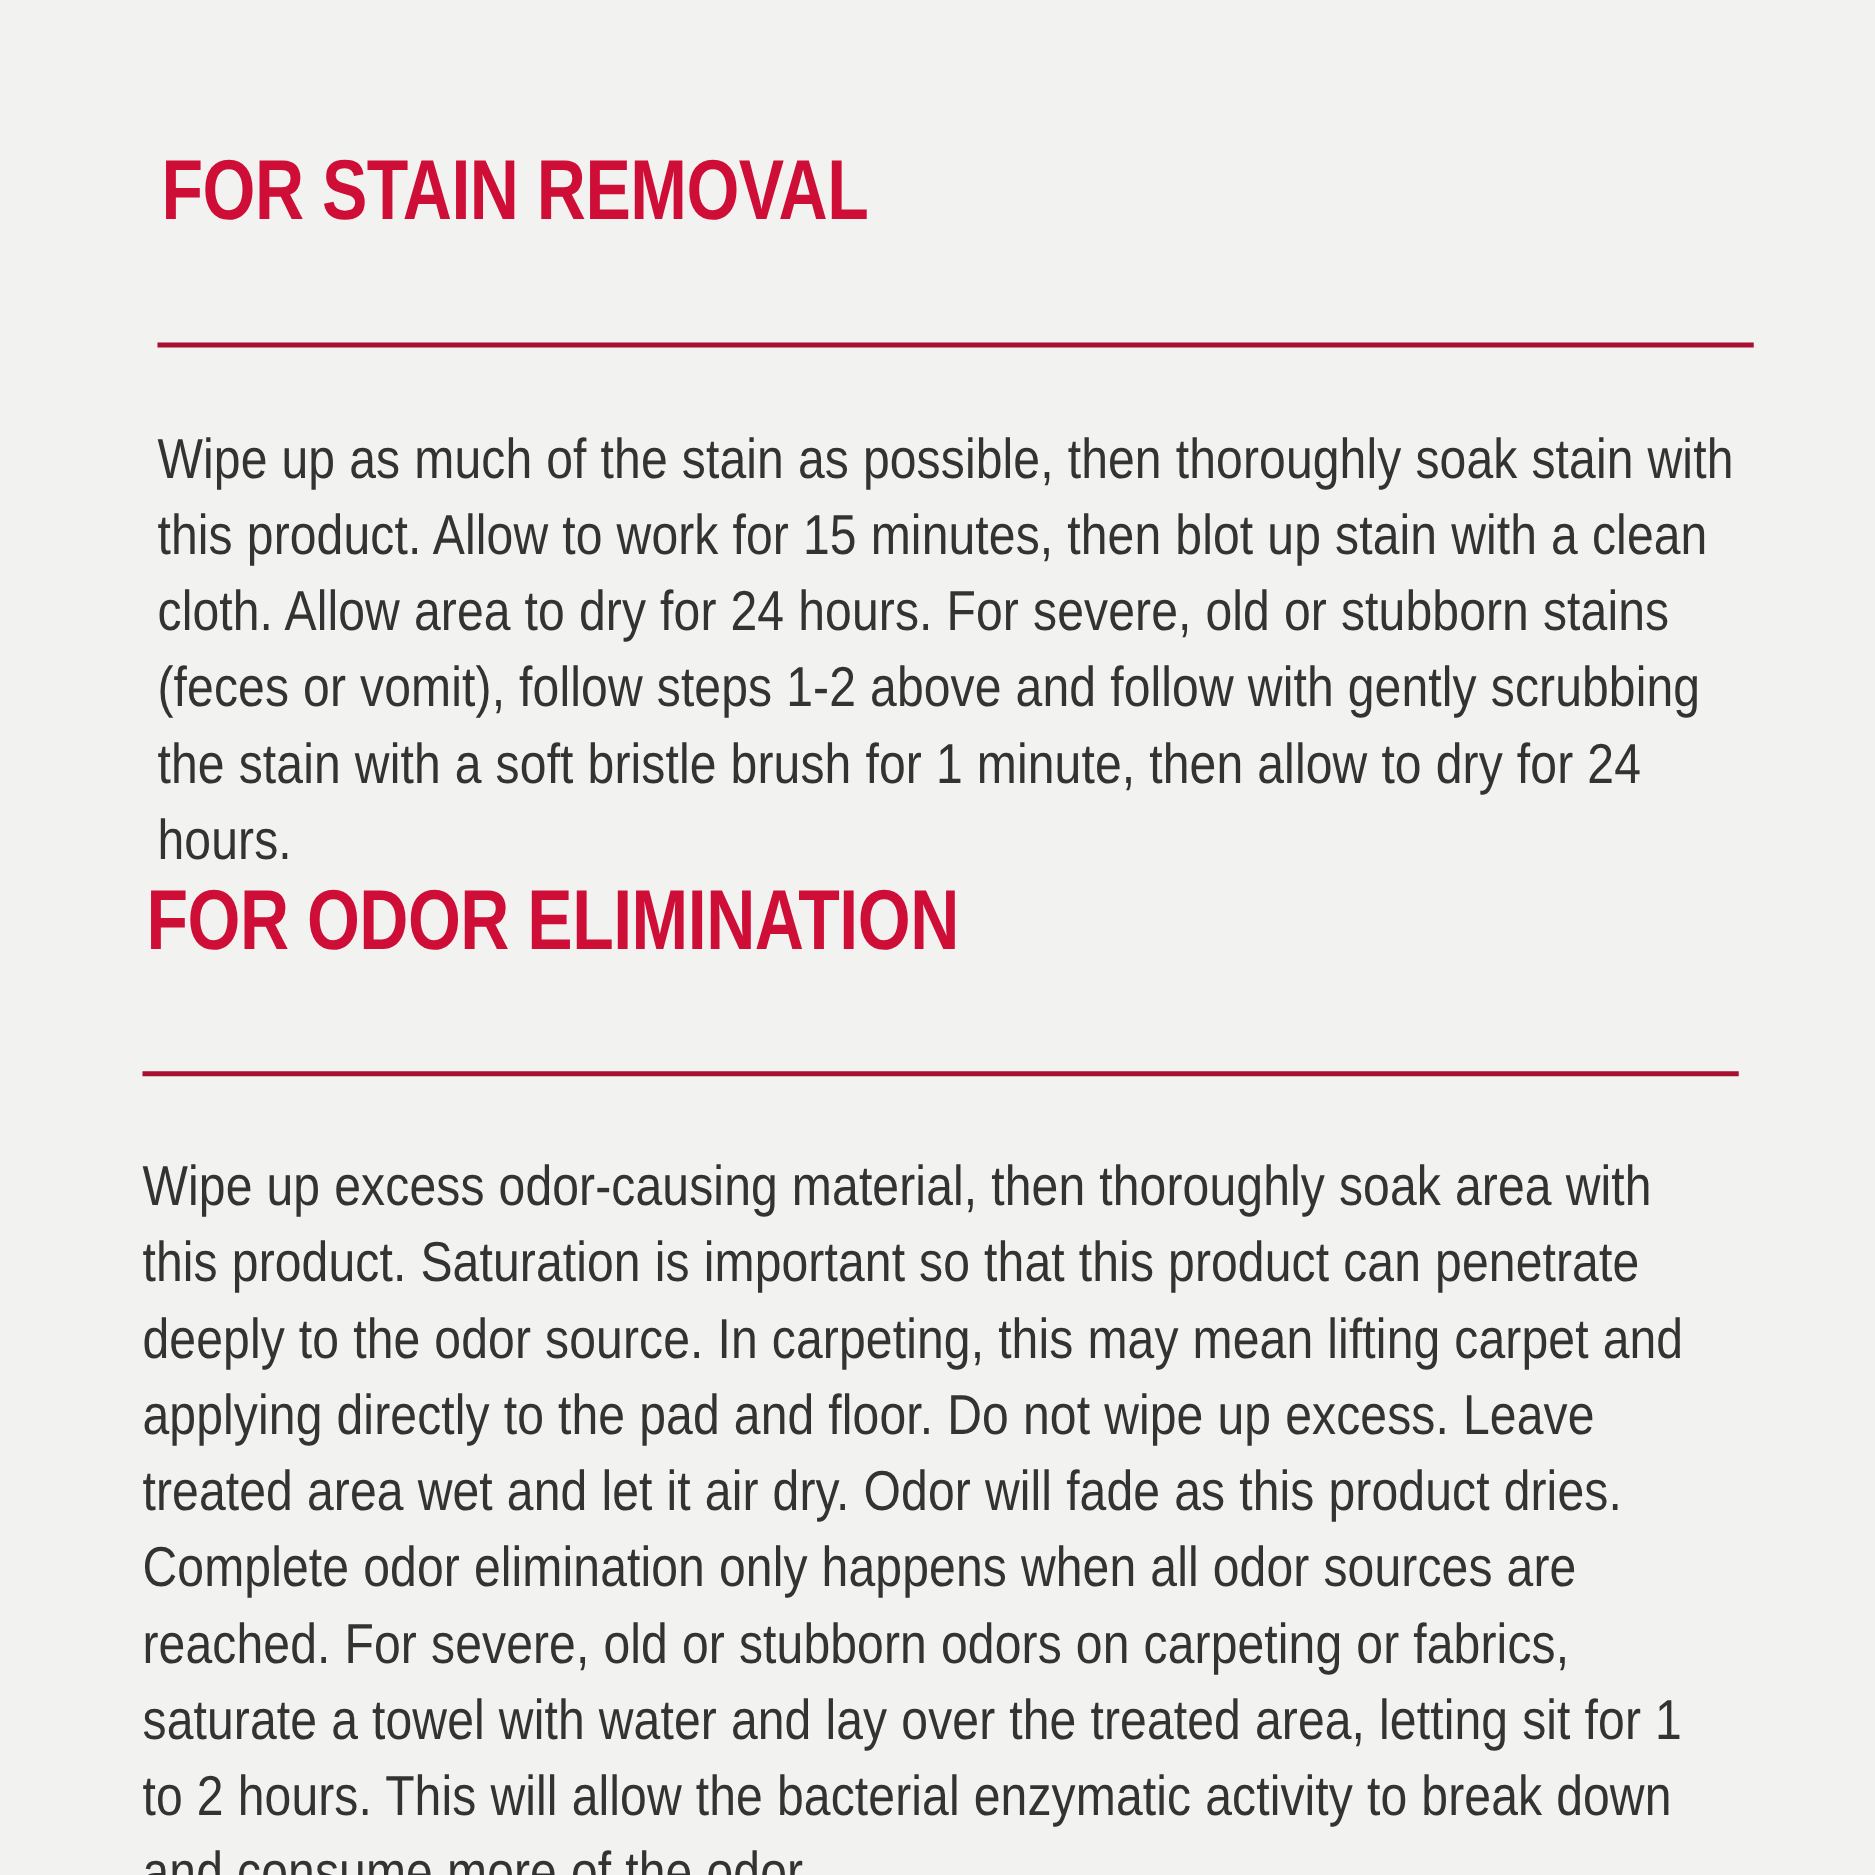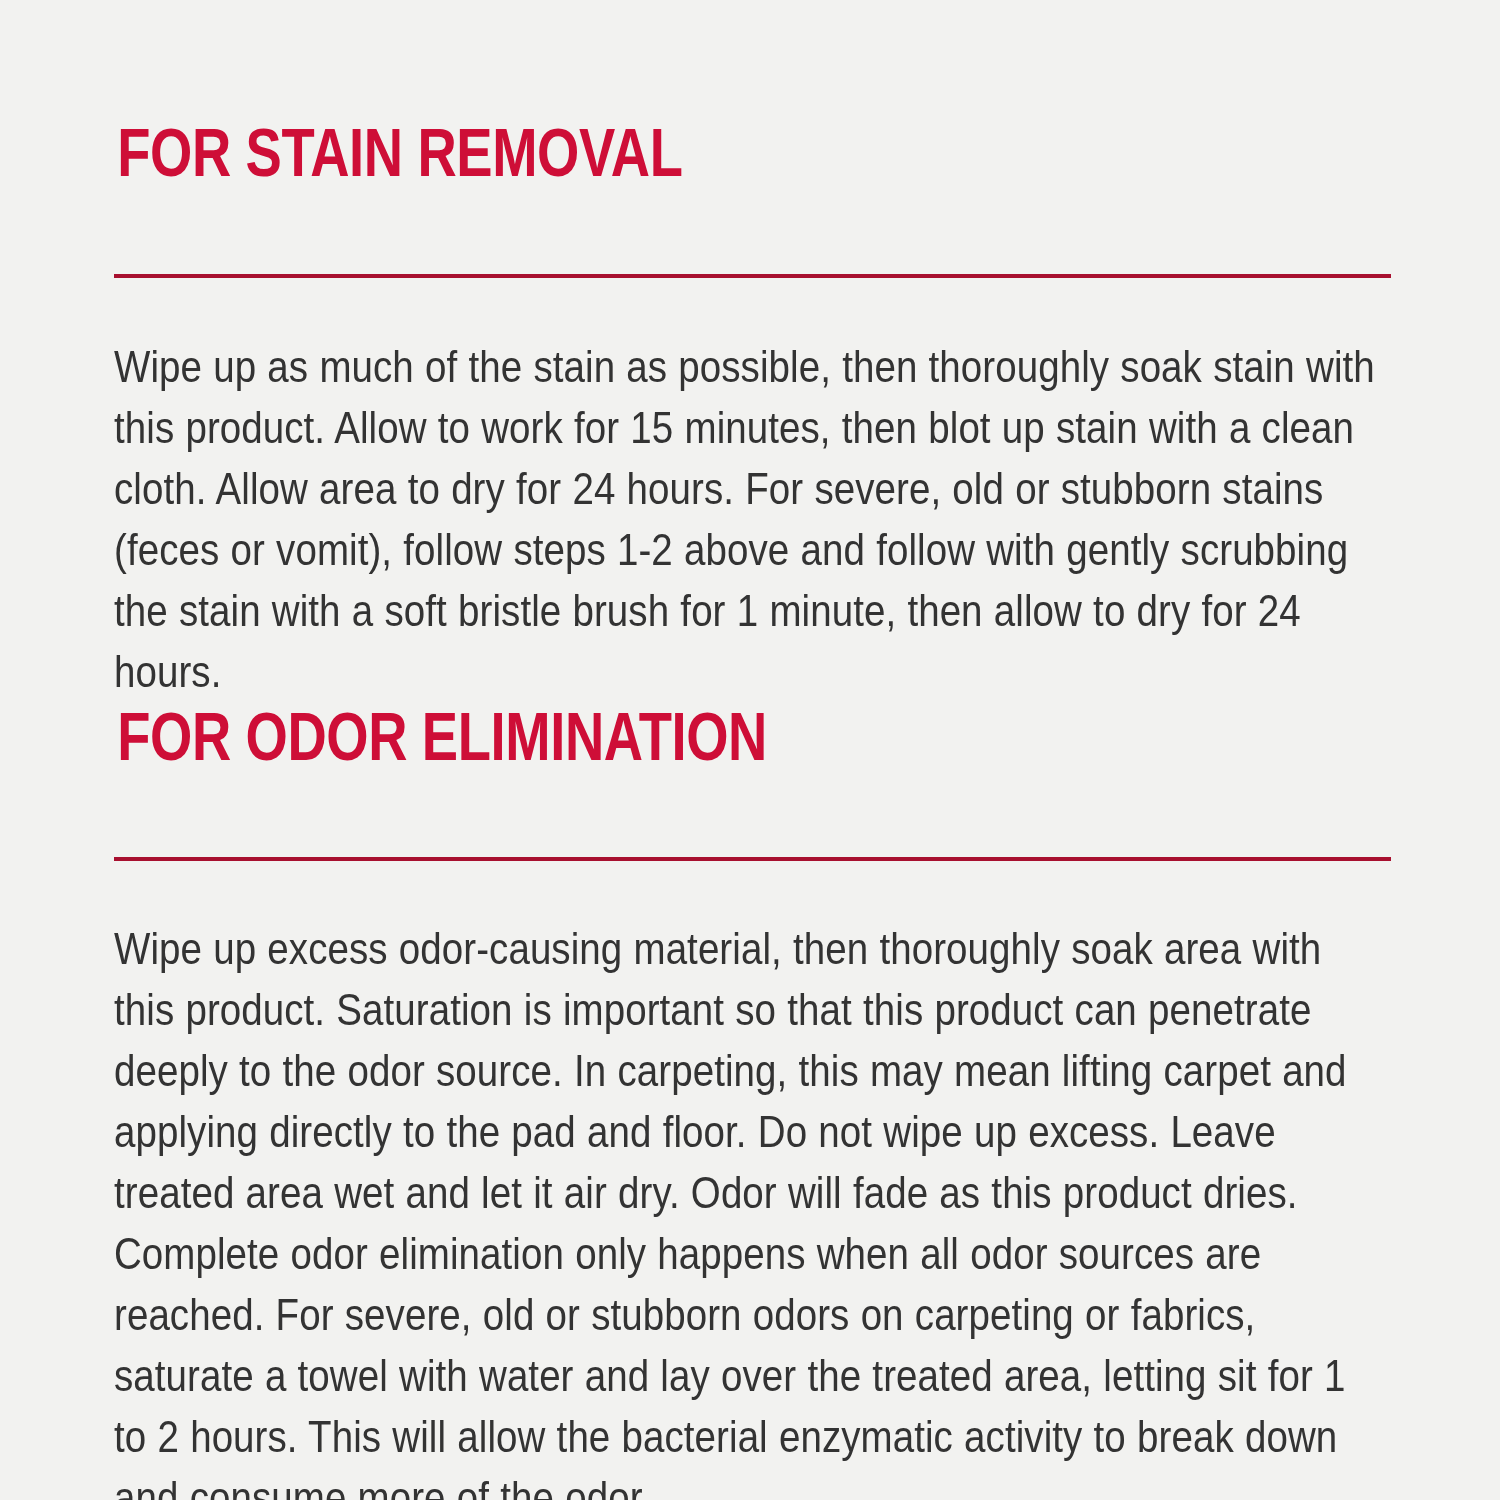--- a/index.html
+++ b/index.html
@@ -67,21 +67,21 @@
     padding: 0;
     transform: scaleX(0.855);
     transform-origin: left top;
     width: 1490px;
     letter-spacing: 0.1px;
     text-align: left;
     word-spacing: 0.5px;
   }
 
   
-  #section-stain { position: absolute; top: 118px; left: 0; width: 1277px; }
+  #section-stain { position: absolute; top: 118px; left: 12px; width: 1277px; }
   #section-stain .section-rule { margin-top: 88px; }
   #section-stain .section-body { margin-top: 58px; }
 
   #section-odor { position: absolute; top: 702px; left: 0; width: 1277px; }
   #section-odor .section-rule { margin-top: 87px; }
   #section-odor .section-body { margin-top: 57px; }
 </style>
 </head>
 <body>
 

